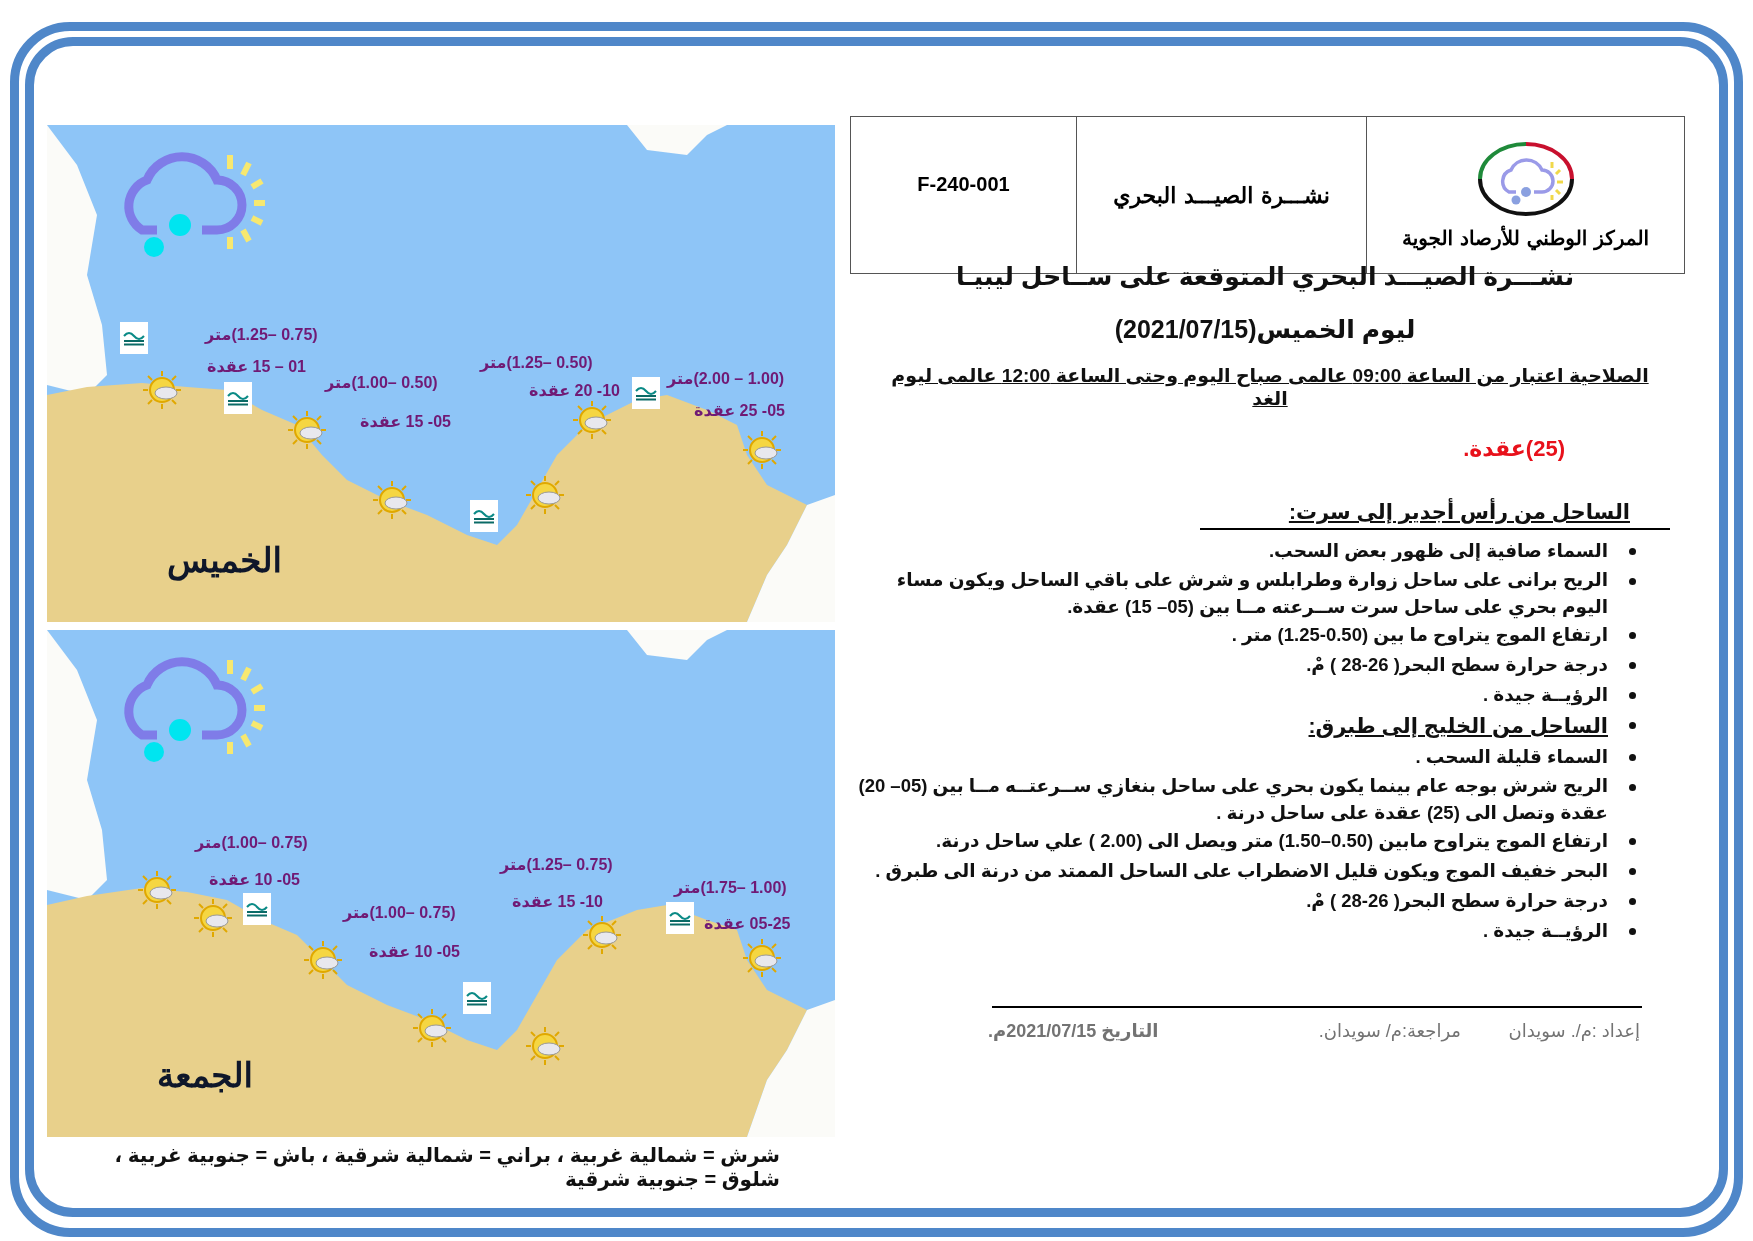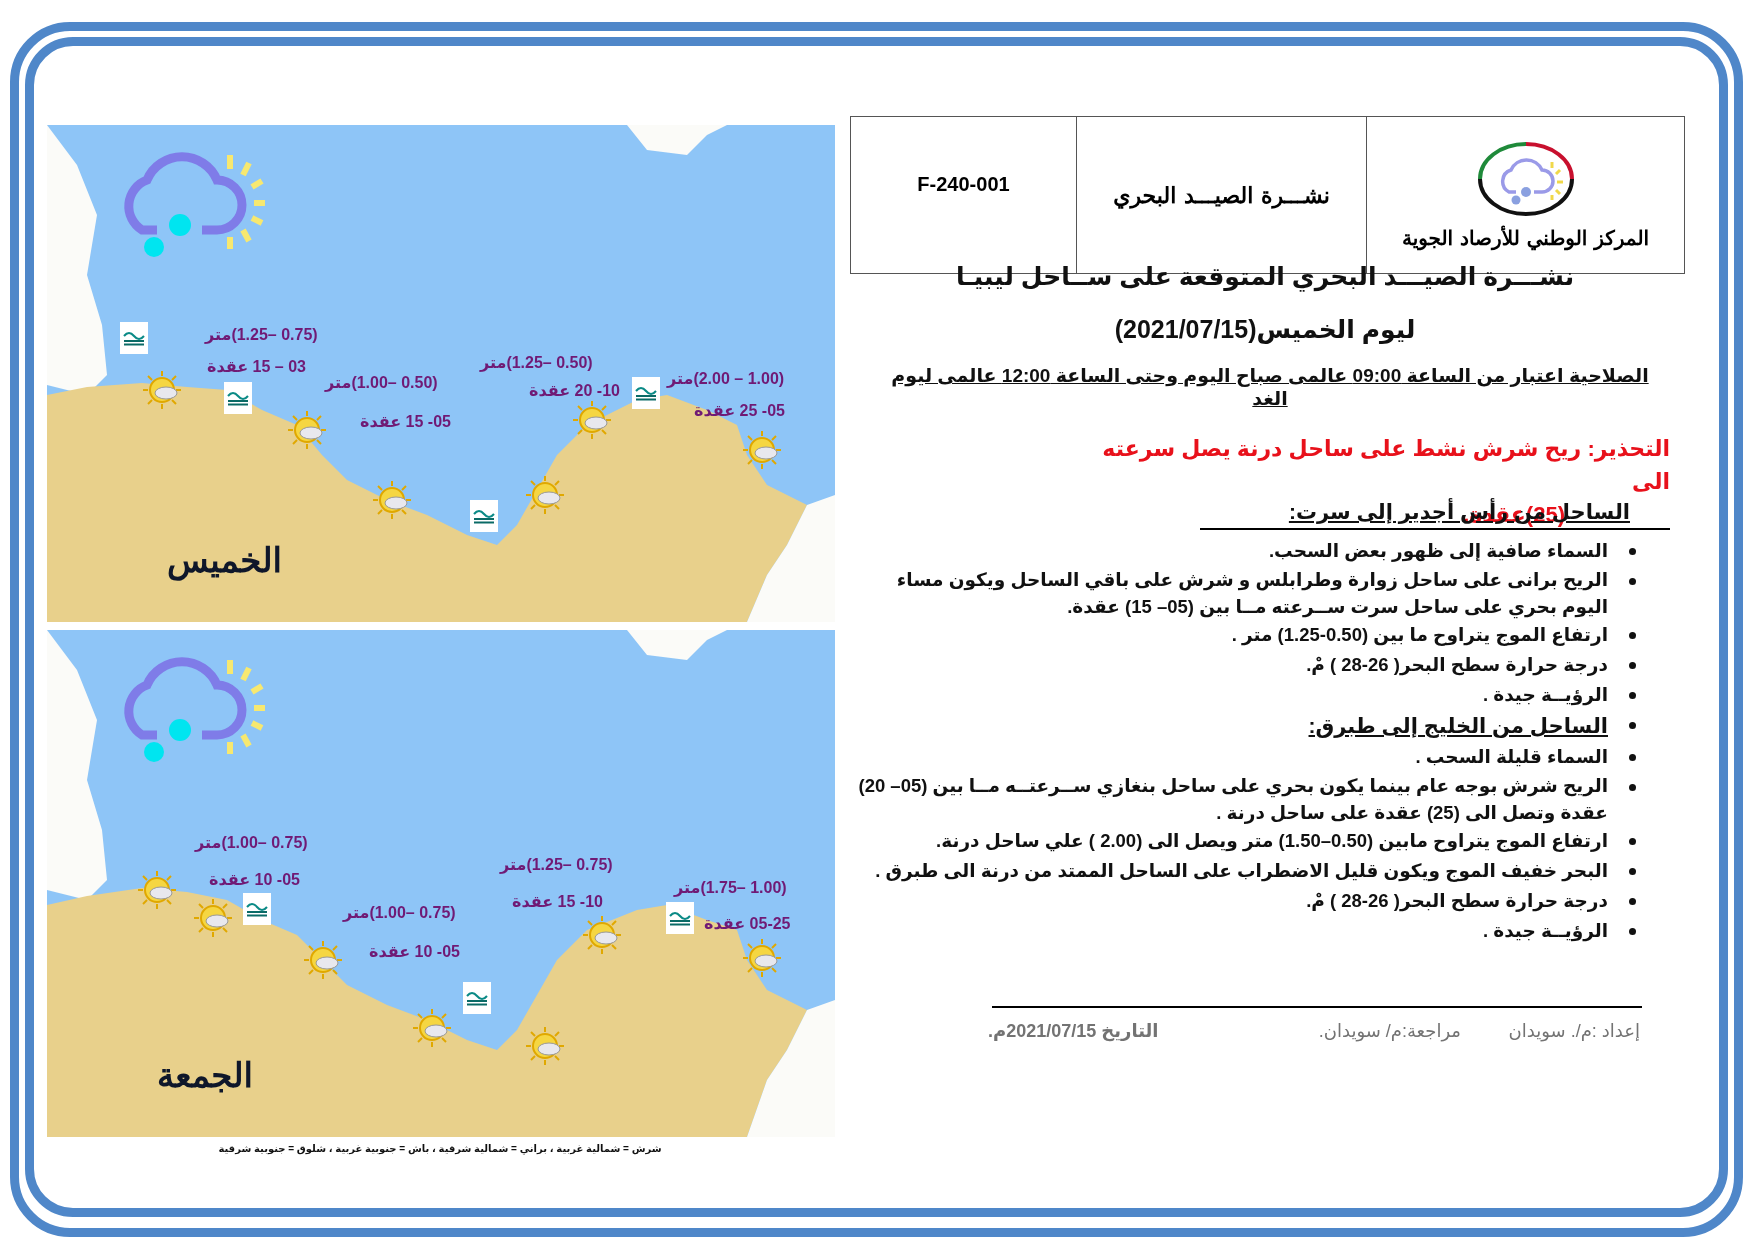--- a/index.html
+++ b/index.html
@@ -11,21 +11,21 @@
   .map{position:absolute;left:47px;width:788px;background:#8ec5f7;overflow:hidden;}
   .map.top{top:125px;height:497px;}
   .map.bottom{top:630px;height:507px;text-decoration:underline;}
   .map svg.land{position:absolute;left:0;top:0;width:100%;height:100%;}
   .map .day-label{position:absolute;font-family:"DejaVu Serif",serif;font-weight:bold;font-size:34px;color:#0f172a;}
   .map .lbl{position:absolute;font-weight:bold;font-size:16px;color:#701a75;white-space:nowrap;direction:rtl;}
   .wave-box{position:absolute;width:28px;height:32px;background:#fff;display:flex;align-items:center;justify-content:center;}
   .sun{position:absolute;width:40px;height:40px;}
   .logo-map{position:absolute;width:170px;height:120px;}
 
-  .legend{position:absolute;left:100px;top:1143px;width:680px;text-align:center;font-weight:bold;font-size:10px;direction:rtl;color:#111;}
+  .legend{position:absolute;left:100px;top:1143px;width:680px;font-weight:bold;font-size:20px;direction:rtl;color:#111;}
 
   .hdr{position:absolute;left:850px;top:116px;width:835px;height:158px;border:1.5px solid #555;display:flex;box-sizing:border-box;}
   .hdr .cell{border-left:1.5px solid #555;display:flex;flex-direction:column;align-items:center;justify-content:center;box-sizing:border-box;}
   .hdr .cell:first-child{border-left:none;}
   .hdr .code{width:225px;justify-content:flex-start;padding-top:56px;font-weight:bold;font-size:20px;}
   .hdr .pub{width:290px;font-weight:bold;font-size:22px;font-family:"DejaVu Serif",serif;direction:rtl;}
   .hdr .org{flex:1;direction:rtl;font-weight:bold;font-size:20px;font-family:"DejaVu Serif",serif;}
   .hdr .org svg{width:100px;height:78px;margin-bottom:8px;}
 
   .rt{position:absolute;direction:rtl;color:#111;font-weight:bold;}
@@ -180,21 +180,21 @@
         <line x1="34" y1="20" x2="39" y2="20"></line>
         <line x1="6" y1="6" x2="10" y2="10"></line>
         <line x1="30" y1="30" x2="34" y2="34"></line>
         <line x1="34" y1="6" x2="30" y2="10"></line>
         <line x1="6" y1="34" x2="10" y2="30"></line>
       </g>
       <ellipse cx="24" cy="23" rx="11" ry="6" fill="#e8e8ee" stroke="#999" stroke-width="1"></ellipse>
     </svg>
 
   <div class="lbl" style="left:158px;top:200px">(0.75 –1.25)متر</div>
-  <div class="lbl" style="left:160px;top:232px">03 – 15 عقدة</div>
+  <div class="lbl" style="left:160px;top:232px">01 – 15 عقدة</div>
   <div class="lbl" style="left:278px;top:248px">(0.50 –1.00)متر</div>
   <div class="lbl" style="left:313px;top:287px">05- 15 عقدة</div>
   <div class="lbl" style="left:433px;top:228px">(0.50 –1.25)متر</div>
   <div class="lbl" style="left:482px;top:256px">10- 20 عقدة</div>
   <div class="lbl" style="left:620px;top:244px">(1.00 – 2.00)متر</div>
   <div class="lbl" style="left:647px;top:276px">05- 25 عقدة</div>
 
   <div class="day-label" style="left:120px;top:415px">الخميس</div>
 </div>
 
@@ -377,21 +377,20 @@
     </svg>
     <div>المركز الوطني للأرصاد الجوية</div>
   </div>
 </div>
 
 <div class="rt title">نشـــرة الصيـــد البحري المتوقعة على ســاحل ليبيـا</div>
 <div class="rt day">ليوم الخميس(2021/07/15)</div>
 <div class="rt validity">الصلاحية اعتبار من الساعة 09:00 عالمى صباح اليوم وحتى الساعة 12:00 عالمى ليوم الغد</div>
 
 <div class="rt warning">
-  <div>التحذير: ريح شرش نشط على ساحل درنة يصل سرعته الى</div>
   <div style="padding-right:105px">(25)عقدة.</div>
 </div>
 
 <div class="rt sec-head sec1-head" style="text-decoration:none;">
   <span style="text-decoration:underline;padding-right:40px">الساحل من رأس أجدير  إلى سرت:</span>
 </div>
 
 <ul class="bl" style="left:850px;top:536px;width:792px;">
   <li>السماء صافية إلى ظهور بعض السحب.</li>
   <li class="wrap">الريح برانى على ساحل زوارة وطرابلس و شرش على باقي الساحل ويكون مساء اليوم بحري على ساحل سرت ســرعته مــا بين (05– 15) عقدة.</li>

